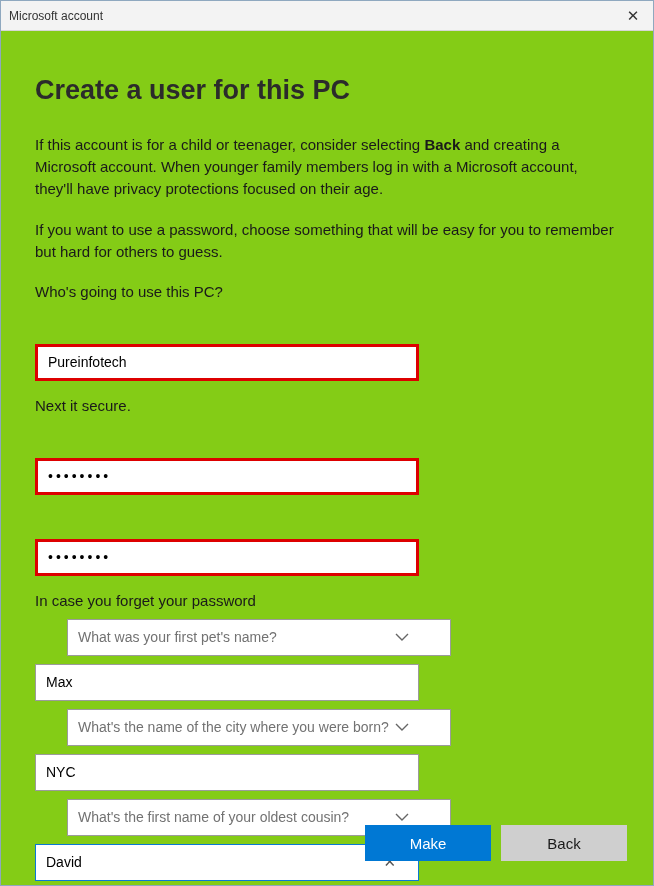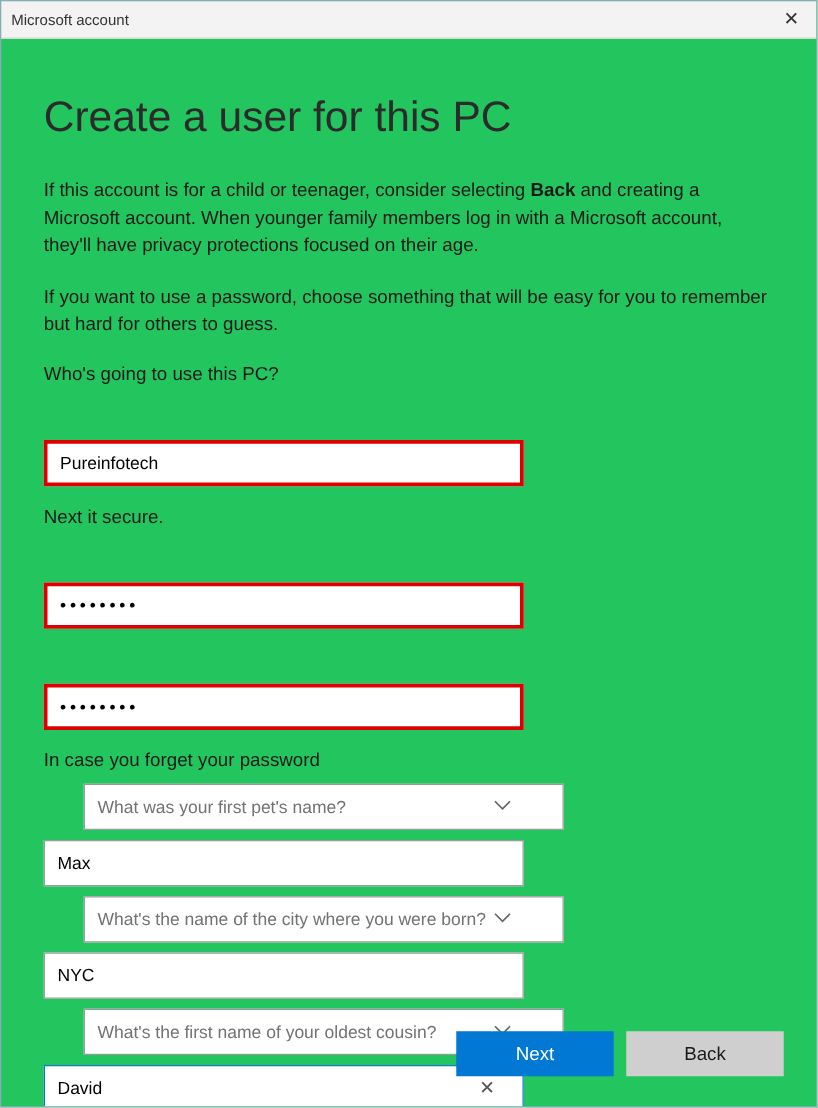--- a/index.html
+++ b/index.html
@@ -1,22 +1,22 @@
 <!DOCTYPE html>
 <html><head>
   <meta charset="utf-8">
   <style>
     * { box-sizing: border-box; margin: 0; padding: 0; }
     html, body { width: 654px; height: 886px; font-family: "Segoe UI", Tahoma, sans-serif; background: #ffffff; color: #1a1a1a; }
-    .window { width: 654px; height: 886px; border: 1px solid #8fa8bf; background: #22c55e; display: flex; flex-direction: column; position: relative; }
+    .window { width: 654px; height: 886px; border: 1px solid #8fa8bf; background: #84cc16; display: flex; flex-direction: column; position: relative; }
     .titlebar { height: 30px; border-bottom: 1px solid #d6d6d6; background: #f3f3f3; display: flex; align-items: center; padding: 0 8px; font-size: 12px; color: #333; }
     .titlebar .title { flex: 1; }
     .titlebar .close { width: 24px; text-align: center; font-size: 15px; color: #333; cursor: pointer; line-height: 28px; font-family: Arial, sans-serif; }
     .content { padding: 44px 34px 0 34px; flex: 1; overflow: hidden; }
-    h1 { font-size: 34px; font-weight: 400; color: #2b2b2b; margin-bottom: 28px; }
+    h1 { font-size: 27px; font-weight: 700; color: #2b2b2b; margin-bottom: 28px; }
     p.body { font-size: 15px; line-height: 1.45; margin-bottom: 20px; }
     p.body b { font-weight: 700; }
     .label { font-size: 15px; margin-top: 16px; margin-bottom: 10px; }
     .field { display: block; width: 384px; height: 37px; border: 1px solid #9b9b9b; padding: 0 10px; font-size: 14px; font-family: inherit; background: #fff; outline: none; }
     .field.highlight { border: 3px solid #dd0000; margin-top: 44px; }
     .field::placeholder { color: #8a8a8a; }
     .stack8 > * + * { margin-top: 8px; }
     .select-row { position: relative; width: 384px; padding-left: 32px; }
     .select-row .field { padding-right: 36px; color: #727272; }
     .select-row .chev { position: absolute; right: 10px; top: 50%; transform: translateY(-50%); pointer-events: none; }
@@ -93,17 +93,17 @@
       </div>
       <div class="answer-wrap">
         <input type="text" class="field answer-active caret-field" value="David" style="">
         <span class="clear-x">✕</span>
       </div>
     </div>
 
   </div>
 
   <div class="footer">
-    <button class="btn btn-primary">Next</button>
+    <button class="btn btn-primary">Make</button>
     <button class="btn btn-secondary">Back</button>
   </div>
 
 </div>
 
 </body></html>

